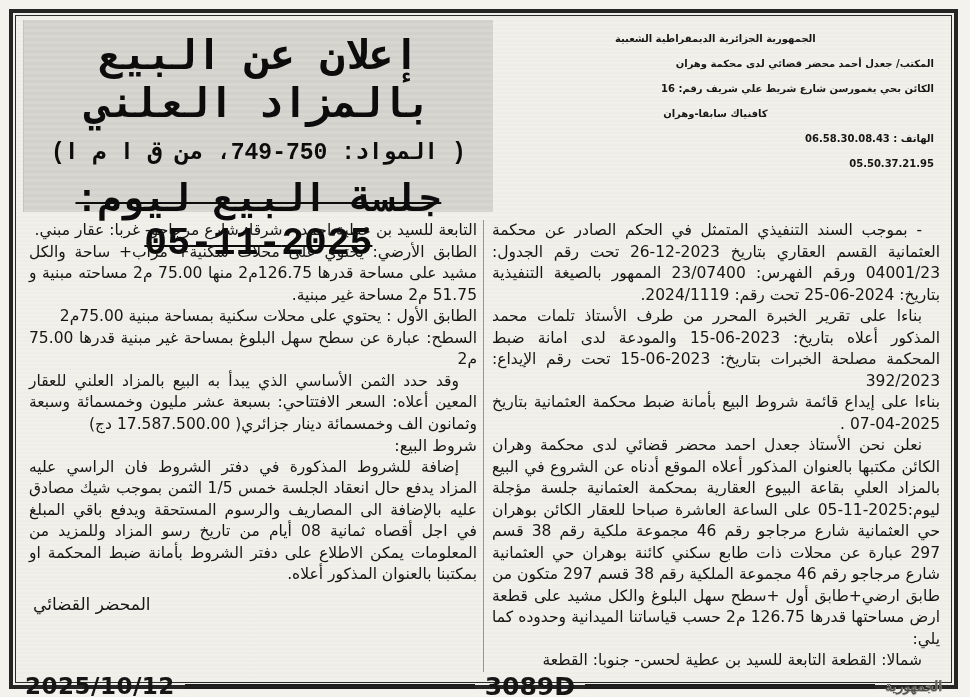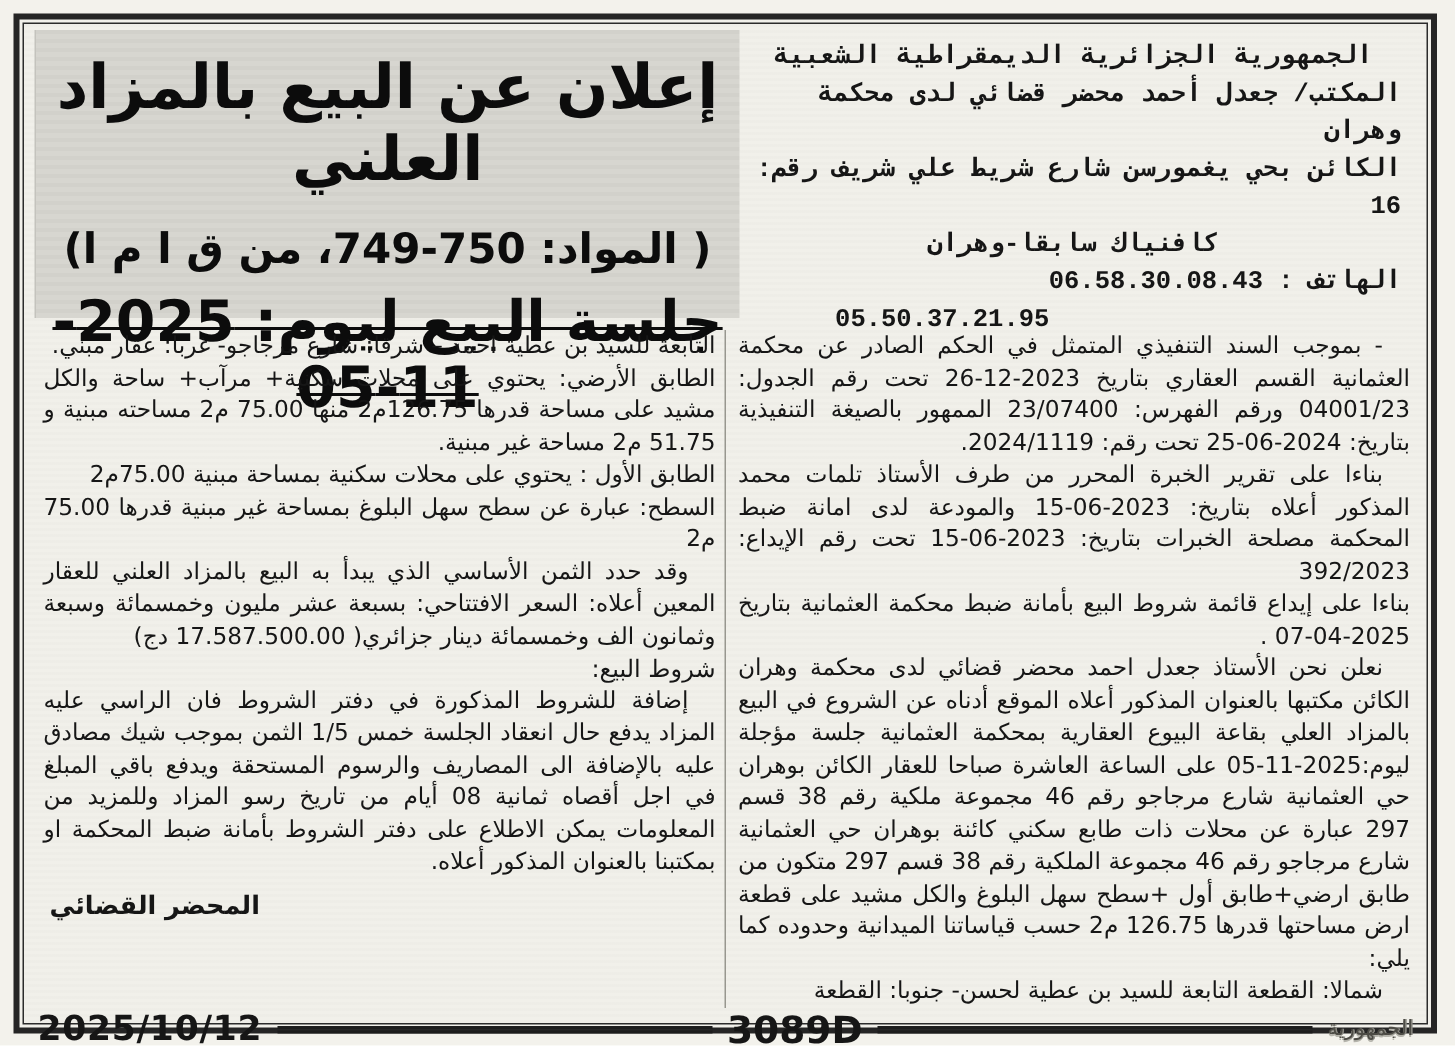--- a/index.html
+++ b/index.html
@@ -23,53 +23,53 @@
     padding:4px 7px 2px 7px;
     background:
       repeating-linear-gradient(0deg, rgba(0,0,0,0.012) 0 2px, rgba(255,255,255,0.01) 2px 4px),
       #f1f0ea;
   }
   
   .top{display:flex;flex-direction:row;height:192px;}
   .office-header{
     width:49%;box-sizing:border-box;
     padding:6px 10px 0 4px;
-    font-weight:bold;font-size:17px;line-height:25px;
+    font-weight:bold;font-size:10px;line-height:25px;
     text-align:right;
-    font-family:Liberation Mono, monospace;
   }
   .hl-center{text-align:center;}
   .hl-right{text-align:right;}
-  .hl-phone2{text-align:left;padding-left:60px;}
+  .hl-phone2{text-align:right;padding-left:60px;}
   .title-box{
     width:51%;box-sizing:border-box;
     background:
       repeating-linear-gradient(0deg,#d7d6d0 0 3px,#d2d1cb 3px 6px);
     text-align:center;
     padding:14px 6px 6px 6px;
     border-left:1px solid #c4c3bd;
+    font-family:Liberation Mono, monospace;
   }
   .t1{font-size:41px;font-weight:bold;letter-spacing:-1px;line-height:48px;color:#0c0c0c;}
-  .t2{font-size:28px;font-weight:bold;margin-top:19px;color:#0c0c0c;}
+  .t2{font-size:23px;font-weight:bold;margin-top:8px;color:#0c0c0c;}
   .t3{font-size:38px;font-weight:bold;margin-top:10px;color:#0c0c0c;
       text-decoration:underline;text-decoration-thickness:2px;text-underline-offset:-9px;
       text-decoration-skip-ink:none;}
   
   .bodyrow{display:flex;flex-direction:row;flex:1;margin-top:6px;}
   .col{
     width:50%;box-sizing:border-box;
     font-size:15.5px;line-height:21.5px;
     text-align:justify;padding:2px 4px 0 6px;
   }
   .col p{margin:0;}
   .ind{text-indent:18px;}
   .terms-heading{font-weight:normal;font-size:16px;}
   .vdiv{width:1px;background:#98978f;margin:2px 2px 0 2px;}
   .signature{
-    font-weight:bold;font-size:17px;text-align:left;
+    font-weight:normal;font-size:17px;text-align:left;
     margin-top:8px;padding-left:4px;
   }
   
   .footer{
     display:flex;align-items:center;height:34px;gap:10px;
     padding:0 2px;
   }
   .f-date{font-size:23px;font-weight:bold;letter-spacing:0.5px;white-space:nowrap;}
   .dline{flex:1;height:5px;border-top:2px solid #1c1c1c;border-bottom:2px solid #1c1c1c;box-sizing:border-box;}
   .f-ref{font-size:25px;font-weight:bold;white-space:nowrap;}

